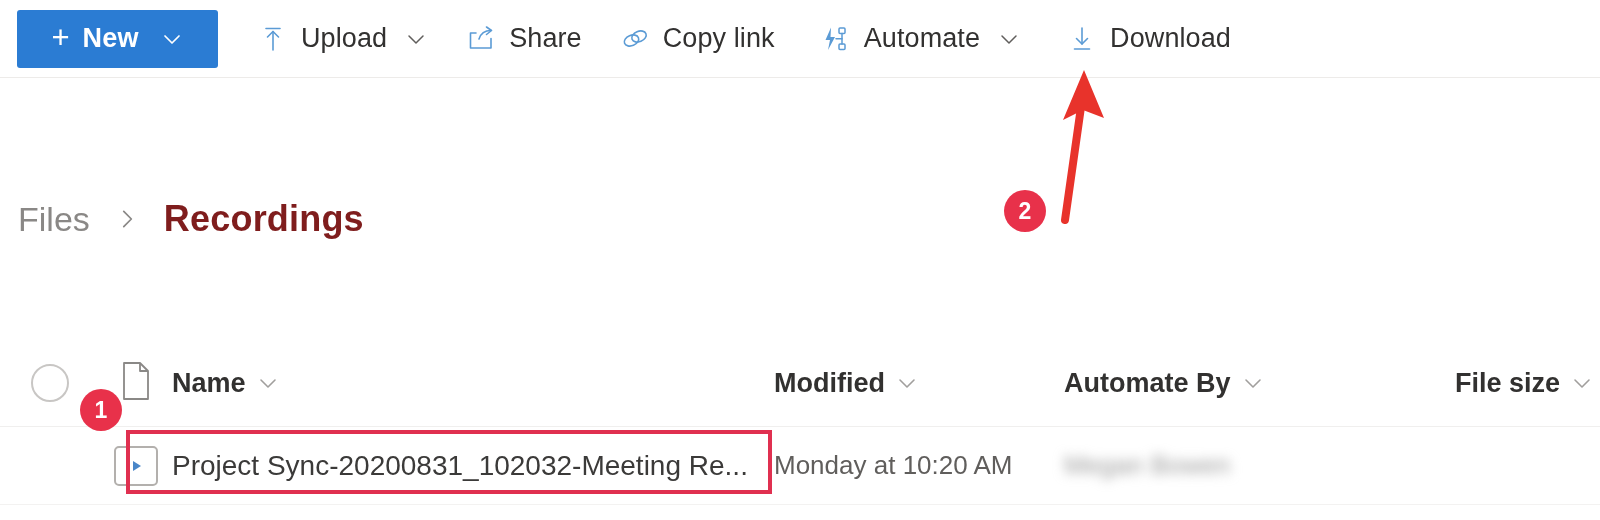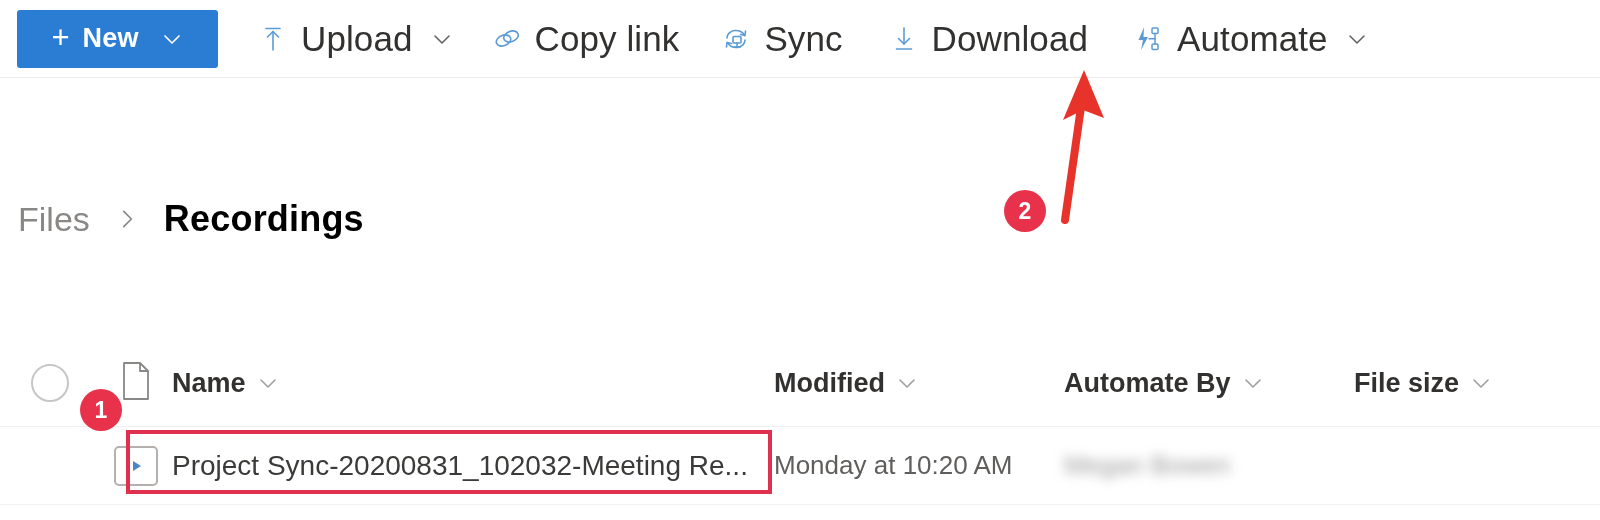--- a/index.html
+++ b/index.html
@@ -61,21 +61,21 @@
     gap: 13px;
     height: 58px;
     padding: 0 14px;
     cursor: pointer;
     background: transparent;
     border: none;
     color: #323130;
     white-space: nowrap;
   }
   .cmd .lbl {
-    font-size: 35px;
+    font-size: 27px;
     font-weight: 400;
     letter-spacing: .1px;
     text-align: center;
   }
   .cmd .ic {
     display: inline-flex;
     align-items: center;
     justify-content: center;
     width: 30px;
     height: 30px;
@@ -117,21 +117,21 @@
     font-weight: 400;
     cursor: pointer;
   }
   #breadcrumb .sep {
     color: #8a8886;
     display: inline-flex;
     align-items: center;
   }
   #breadcrumb .crumb-current {
     font-size: 36px;
-    color: #000000;
+    color: #7f1d1d;
     font-weight: 600;
     letter-spacing: .2px;
     cursor: default;
   }
 
   
   #file-table {
     position: absolute;
     left: 0;
     top: 340px;
@@ -149,21 +149,21 @@
   }
   #file-row {
     height: 78px;
     border-bottom: 1px solid #f3f2f1;
   }
   .c-check { width: 100px; display: flex; justify-content: center; align-items: center; }
   .c-icon  { width: 72px; display: flex; justify-content: center; align-items: center; }
   .c-name  { width: 602px; display: flex; align-items: center; }
   .c-mod   { width: 290px; display: flex; align-items: center; }
   .c-modby { width: 290px; display: flex; align-items: center; }
-  .c-size  { width: 240px; display: flex; align-items: center; }
+  .c-size  { width: 240px; display: flex; align-items: center; justify-content: flex-end; }
 
   .colhead {
     font-size: 27px;
     font-weight: 600;
     color: #323130;
     display: inline-flex;
     align-items: center;
     cursor: pointer;
     white-space: nowrap;
   }
@@ -271,73 +271,69 @@
       </svg>
     </span>
     <span class="lbl">Upload</span>
     <span class="caret">
       <svg width="24" height="24" viewBox="0 0 24 24" fill="none" stroke="currentColor" stroke-width="1.5" stroke-linecap="round" stroke-linejoin="round">
           <polyline points="5,9 12,16 19,9"></polyline>
         </svg>
     </span>
   </button>
 
+  <button class="cmd" id="cmd-share">
+    <span class="ic">
+      <svg width="30" height="30" viewBox="0 0 30 30" fill="none" stroke="currentColor" stroke-width="1.6" stroke-linecap="round" stroke-linejoin="round">
+        <polyline points="10,9 4.5,9 4.5,24 25,24 25,14.5"></polyline>
+        <path d="M13 15 C15 8.5, 20 6.5, 25 6.5"></path>
+        <polyline points="20.5,3 25.5,6.5 20.5,10.5"></polyline>
+      </svg>
+    </span>
+    <span class="lbl">Share</span>
+  </button>
 
   <button class="cmd" id="cmd-copylink">
     <span class="ic">
       <svg width="30" height="30" viewBox="0 0 30 30" fill="none" stroke="currentColor" stroke-width="1.6" stroke-linecap="round">
         <ellipse cx="11.5" cy="16.5" rx="7.5" ry="5.2" transform="rotate(-22 11.5 16.5)"></ellipse>
         <ellipse cx="19" cy="12.5" rx="7.5" ry="5.2" transform="rotate(-22 19 12.5)"></ellipse>
       </svg>
     </span>
     <span class="lbl">Copy link</span>
   </button>
 
-  <button class="cmd" id="cmd-sync">
-    <span class="ic">
-      <svg width="30" height="30" viewBox="0 0 30 30" fill="none" stroke="currentColor" stroke-width="1.6" stroke-linecap="round" stroke-linejoin="round">
-        <path d="M6 14 A9 7.5 0 0 1 23.5 11.5"></path>
-        <polyline points="19.5,10.5 24,11.5 24.5,7"></polyline>
-        <path d="M24 16 A9 7.5 0 0 1 6.5 18.5"></path>
-        <polyline points="10.5,19.5 6,18.5 5.5,23"></polyline>
-        <rect x="12" y="12.5" width="8" height="6.5" rx="1"></rect>
-        <line x1="16" y1="19" x2="16" y2="23"></line>
-        <line x1="12.8" y1="23" x2="19.2" y2="23"></line>
-      </svg>
-    </span>
-    <span class="lbl">Sync</span>
-  </button>
-
-  <button class="cmd" id="cmd-download">
-    <span class="ic">
-      <svg width="30" height="30" viewBox="0 0 30 30" fill="none" stroke="currentColor" stroke-width="1.6" stroke-linecap="round" stroke-linejoin="round">
-        <line x1="15" y1="4" x2="15" y2="20"></line>
-        <polyline points="9.5,14.5 15,20 20.5,14.5"></polyline>
-        <line x1="7.5" y1="25" x2="22.5" y2="25"></line>
-      </svg>
-    </span>
-    <span class="lbl">Download</span>
-  </button>
 
   <button class="cmd" id="cmd-automate">
     <span class="ic">
       <svg width="30" height="30" viewBox="0 0 30 30" fill="none" stroke="currentColor" stroke-width="1.5" stroke-linecap="round" stroke-linejoin="round">
         <polygon points="10,3.5 4.5,16 9,16 7,26 14,13 9.5,13" fill="currentColor" stroke="none"></polygon>
         <rect x="18" y="4" width="6" height="5.5" rx="1"></rect>
         <rect x="18" y="20" width="6" height="5.5" rx="1"></rect>
         <line x1="21" y1="9.5" x2="21" y2="20"></line>
         <line x1="15" y1="14.8" x2="21" y2="14.8"></line>
       </svg>
     </span>
     <span class="lbl">Automate</span>
     <span class="caret">
       <svg width="24" height="24" viewBox="0 0 24 24" fill="none" stroke="currentColor" stroke-width="1.5" stroke-linecap="round" stroke-linejoin="round">
           <polyline points="5,9 12,16 19,9"></polyline>
         </svg>
     </span>
+  </button>
+
+  <button class="cmd" id="cmd-download">
+    <span class="ic">
+      <svg width="30" height="30" viewBox="0 0 30 30" fill="none" stroke="currentColor" stroke-width="1.6" stroke-linecap="round" stroke-linejoin="round">
+        <line x1="15" y1="4" x2="15" y2="20"></line>
+        <polyline points="9.5,14.5 15,20 20.5,14.5"></polyline>
+        <line x1="7.5" y1="25" x2="22.5" y2="25"></line>
+      </svg>
+    </span>
+    <span class="lbl">Download</span>
   </button>
 </div>
 
 <div id="breadcrumb">
   <span class="crumb-root">Files</span>
   <span class="sep">
     <svg width="26" height="26" viewBox="0 0 24 24" fill="none" stroke="currentColor" stroke-width="1.6" stroke-linecap="round" stroke-linejoin="round">
         <polyline points="9,5 16,12 9,19"></polyline>
       </svg>
   </span>

